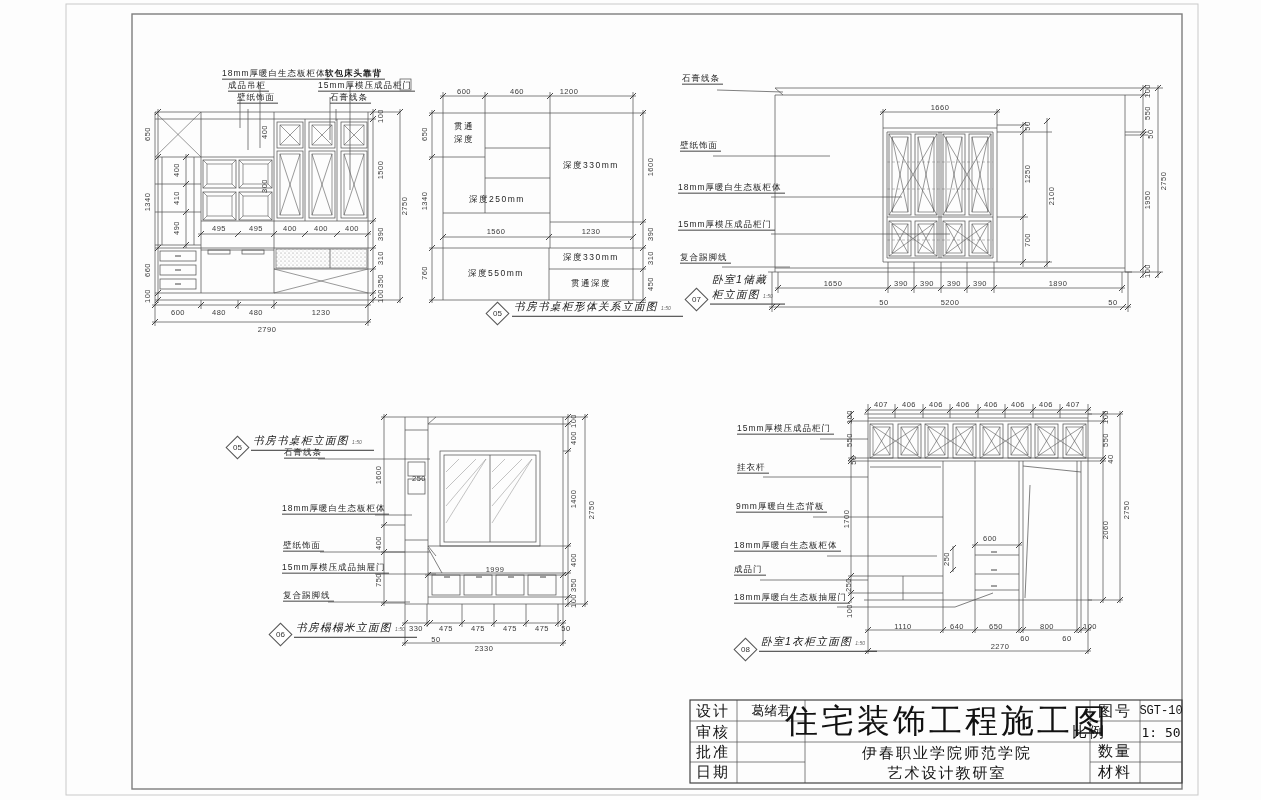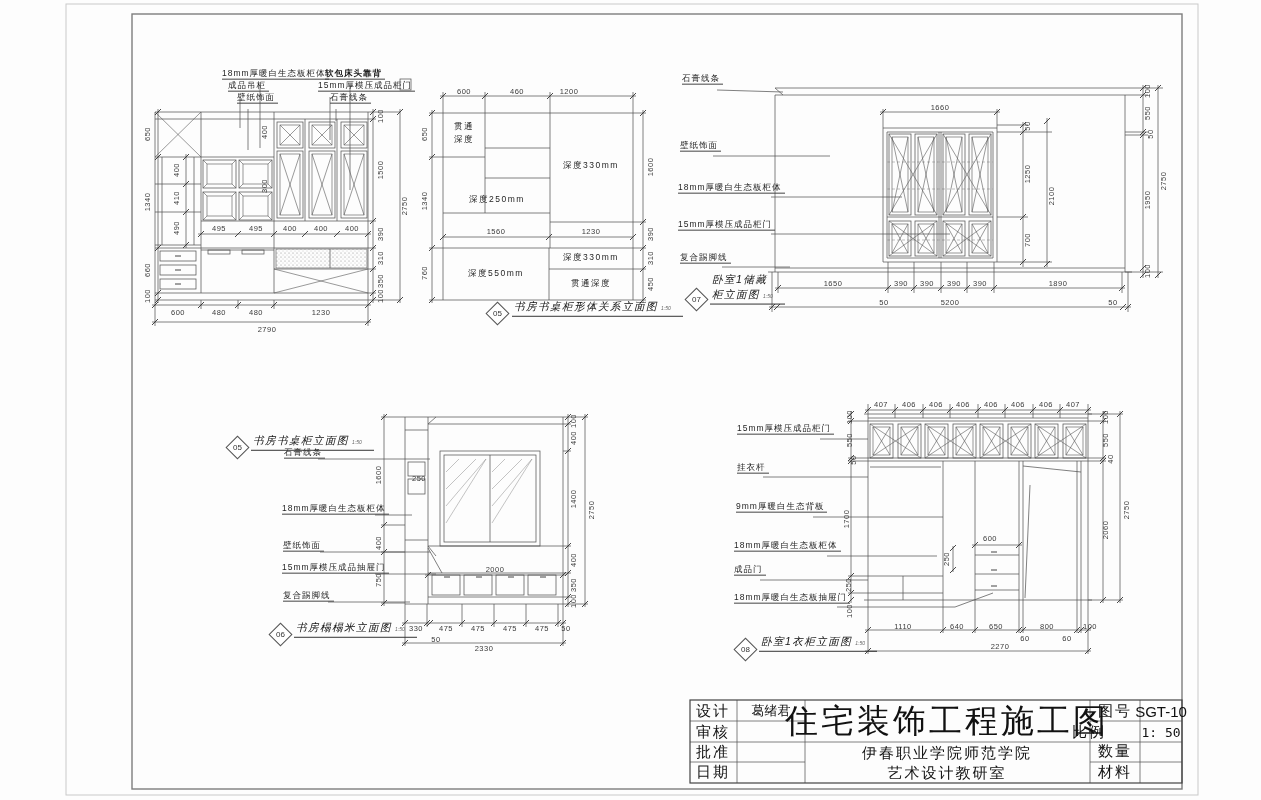--- a/index.html
+++ b/index.html
@@ -24,21 +24,21 @@
        background:#fff;transform:rotate(45deg);}
   .diamond span{position:absolute;left:0;top:0;width:15px;height:15px;display:flex;
        align-items:center;justify-content:center;transform:rotate(-45deg);
        font-size:8px;color:#333;}
   
   .tb{position:absolute;white-space:nowrap;color:#111;}
   .tb.lab{font-family:"Liberation Serif", serif;font-size:15px;letter-spacing:2px;}
   .tb.val{font-family:"Liberation Serif", serif;font-size:13px;text-align:right;}
   .tb.big{font-family:Liberation Sans, sans-serif;font-size:33px;letter-spacing:3px;font-weight:500;}
   .tb.org{font-family:"Liberation Serif", serif;font-size:15px;letter-spacing:2px;}
-  .tb.mono{font-family:Liberation Sans, sans-serif;font-size:15px;}
+  .tb.mono{font-family:Liberation Mono, monospace;font-size:12px;}
   .tb.scaleval{font-family:"DejaVu Sans Mono", monospace;font-size:13px;}
   .ctr{transform:translate(-50%,-50%);}
 </style>
 </head>
 <body>
 
 <svg id="cad" width="1261" height="800" viewBox="0 0 1261 800">
   <defs>
     <pattern id="stip" width="4" height="4" patternUnits="userSpaceOnUse">
       <circle cx="1" cy="1" r="0.55" fill="#8a8a8a"></circle>
@@ -684,21 +684,21 @@
     <div class="dim" style="left: 1113px; top: 302px;">50</div>
     <div class="lbl u" style="left: 284px; top: 459px;">石膏线条</div>
     <div class="lbl u" style="left: 282px; top: 515px;">18mm厚暖白生态板柜体</div>
     <div class="lbl u" style="left: 283px; top: 552px;">壁纸饰面</div>
     <div class="lbl u" style="left: 282px; top: 574px;">15mm厚模压成品抽屉门</div>
     <div class="lbl u" style="left: 283px; top: 602px;">复合踢脚线</div>
     <div class="dim rot" style="left: 378px; top: 475px;">1600</div>
     <div class="dim rot" style="left: 378px; top: 543px;">400</div>
     <div class="dim rot" style="left: 378px; top: 580px;">750</div>
     <div class="dim" style="left: 419px; top: 478px;">250</div>
-    <div class="dim" style="left: 495px; top: 569px;">2000</div>
+    <div class="dim" style="left: 495px; top: 569px;">1999</div>
     <div class="dim rot" style="left: 573px; top: 421px;">100</div>
     <div class="dim rot" style="left: 573px; top: 438px;">400</div>
     <div class="dim rot" style="left: 573px; top: 499px;">1400</div>
     <div class="dim rot" style="left: 573px; top: 560px;">400</div>
     <div class="dim rot" style="left: 573px; top: 585px;">350</div>
     <div class="dim rot" style="left: 573px; top: 601px;">100</div>
     <div class="dim rot" style="left: 591px; top: 510px;">2750</div>
     <div class="dim" style="left: 416px; top: 628px;">330</div>
     <div class="dim" style="left: 446px; top: 628px;">475</div>
     <div class="dim" style="left: 478px; top: 628px;">475</div>

